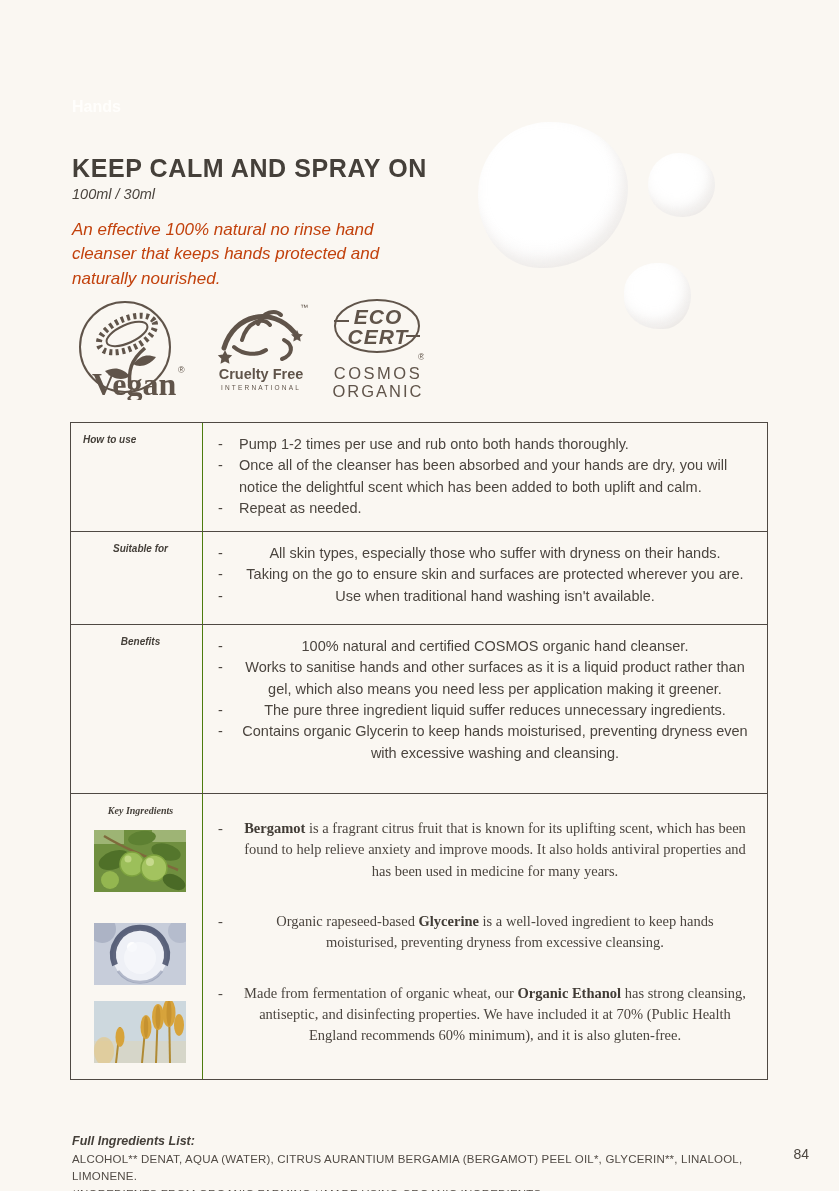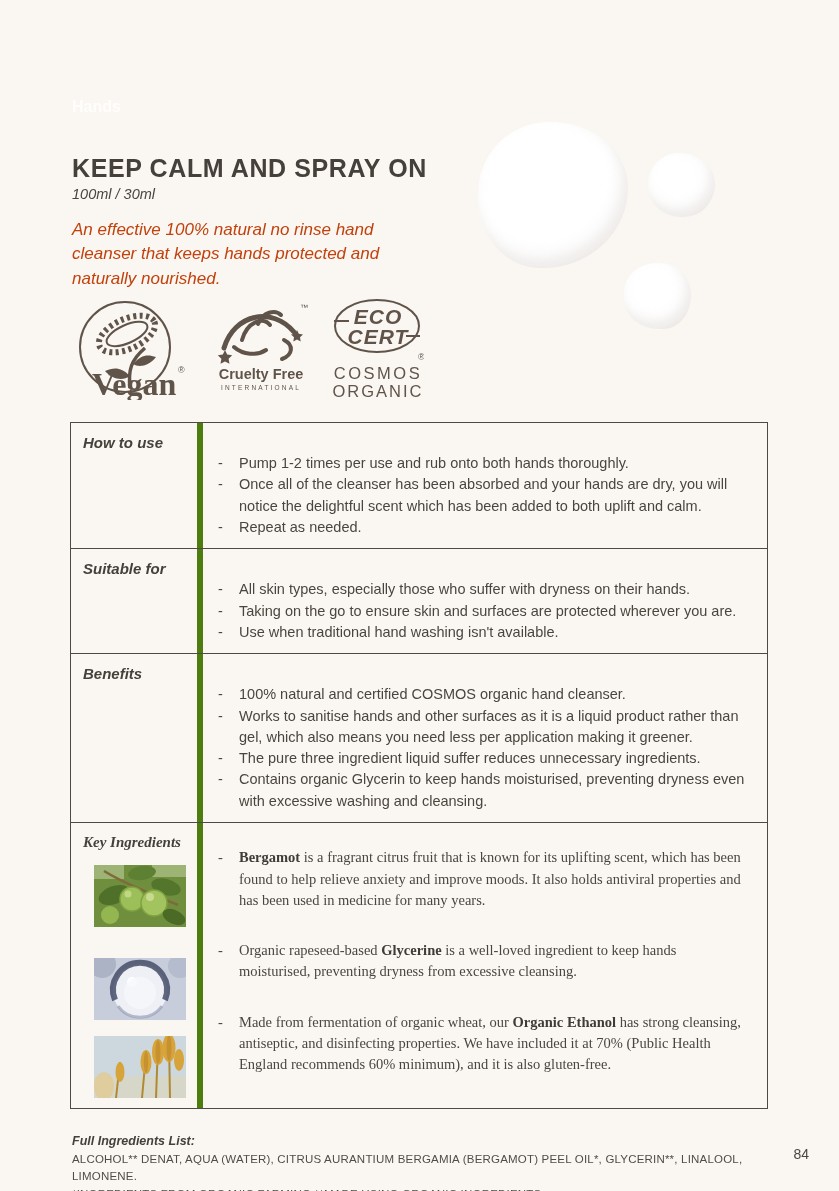--- a/index.html
+++ b/index.html
@@ -58,35 +58,35 @@
 
   
   .info-table {
     position: absolute; left: 70px; top: 422px; width: 698px;
     border: 1px solid #4f4943;
     background: #faf7f2;
   }
   .info-row {
     display: grid; grid-template-columns: 132px 1fr;
   }
-  .info-row + .info-row { border-top: 1px solid #4f4943; }
+  .info-row + .info-row { border-top: 1px solid #4f4943; text-align: center; }
   .row-how { min-height: 108px; }
   .row-suitable { min-height: 93px; }
   .row-benefits { min-height: 169px; }
   .row-key { min-height: 286px; font-family: Liberation Serif, serif; }
   .cell-label {
-    border-right: 6px solid #4d7c0f;
+    border-right: 1px solid #4d7c0f;
     padding: 11px 4px 10px 12px;
-    font-size: 15px; font-style: italic; font-weight: 700; color: #45403a;
+    font-size: 10px; font-style: italic; font-weight: 700; color: #45403a;
   }
   .cell-content {
     padding: 11px 16px 10px 12px;
     font-size: 14.5px; line-height: 1.47;
   }
-  ul.bullets { list-style: none; margin-top: 19px; }
+  ul.bullets { list-style: none; }
   ul.bullets li {
     position: relative; padding-left: 24px;
   }
   ul.bullets li::before {
     content: "-"; position: absolute; left: 3px; top: 0;
   }
 
   
   .key-label-cell { display: flex; flex-direction: column; }
   .thumb { width: 92px; height: 62px; margin-left: 11px; display: block; }

